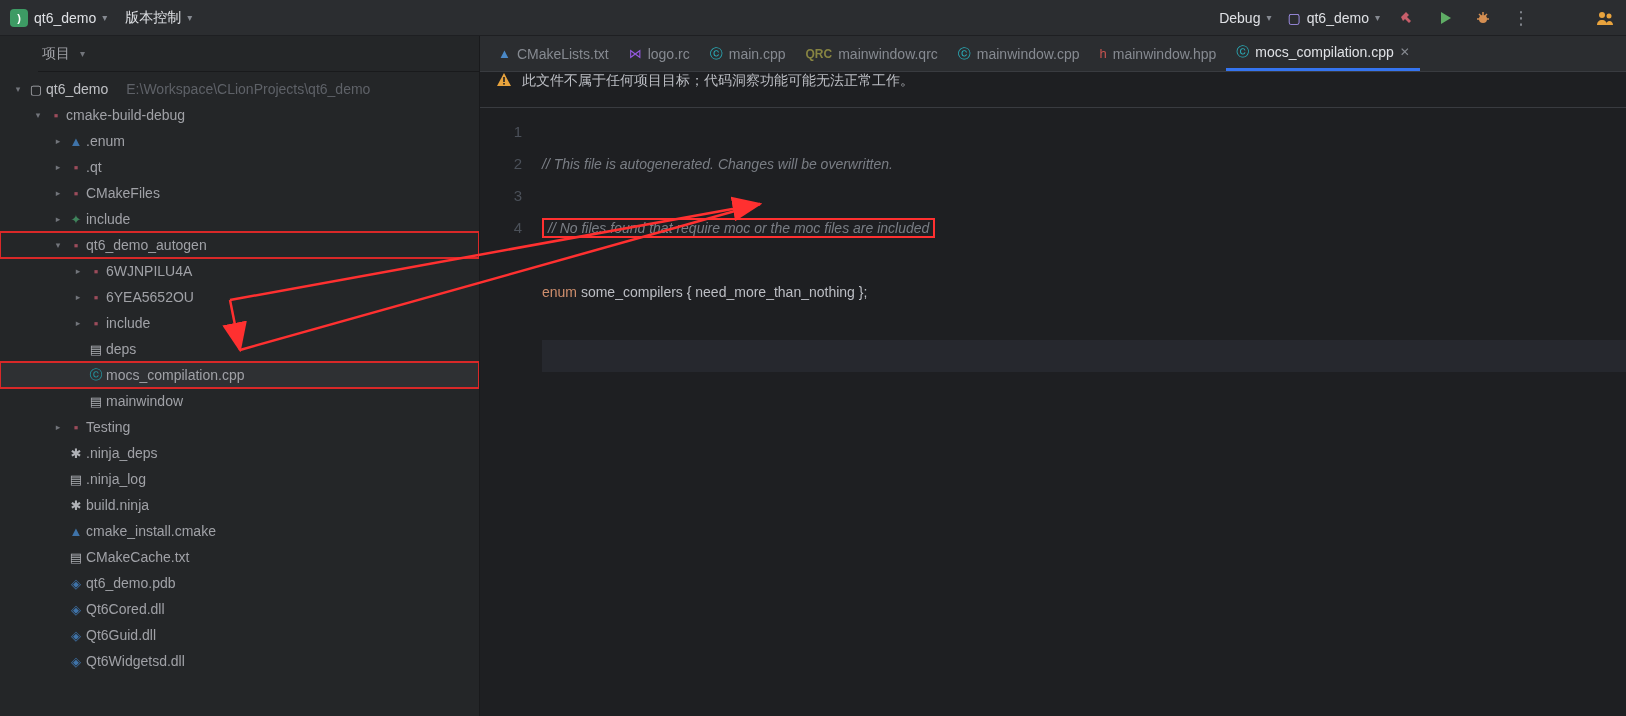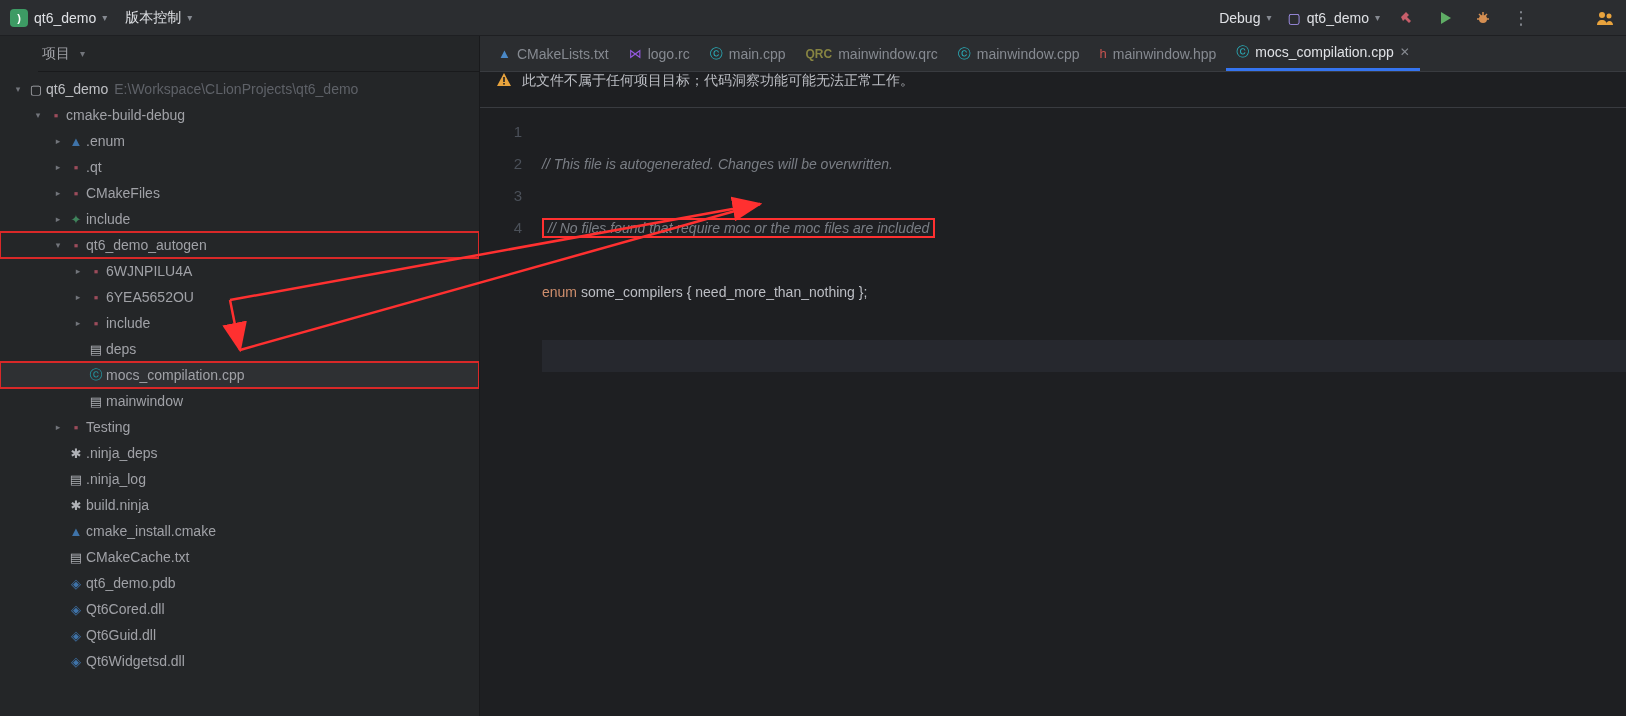--- a/index.html
+++ b/index.html
@@ -20,21 +20,21 @@
 .main { display:flex; height:calc(100% - 36px); }
 .sidebar { width:480px; background:#2b2d30; border-right:1px solid #1e1f22; display:flex; flex-direction:column; overflow:hidden; }
 .sb-header { height:36px; display:flex; align-items:center; padding:0 4px; gap:10px; color:#bcbec4; font-weight:500; border-bottom:1px solid #1e1f22;margin-left:38px; }
 .tree { padding:4px 0; overflow-y:auto; flex:1; }
 .tree-row { display:flex; align-items:center; height:26px; padding-right:10px; cursor:pointer; white-space:nowrap; }
 .tree-row.selected { background:#37393d; }
 .tr-indent { flex-shrink:0; }
 .tr-arrow { width:16px; text-align:center; font-size:9px; color:#868a91; flex-shrink:0; }
 .tr-icon { width:20px; text-align:center; flex-shrink:0; font-size:13px; }
 .tr-label { color:#bcbec4; }
-.tr-path { color:#6f737a; margin-left:6px; }
+.tr-path { color:#6f737a; margin-left:18px; }
 .ic-folder { color:#ced0d6; }
 .ic-folder-red { color:#b85a6c; }
 .ic-file { color:#ced0d6; }
 .ic-cpp { color:#2aacb8; }
 .ic-cmake { color:#4a88c7; }
 .ic-ninja { color:#ced0d6; }
 .ic-cube { color:#4a88c7; }
 .ic-puzzle { color:#4a9a6c; }
 .redbox { outline:2px solid #ff3030; outline-offset:-1px; }
 .editor { flex:1; display:flex; flex-direction:column; background:#1e1f22; }

